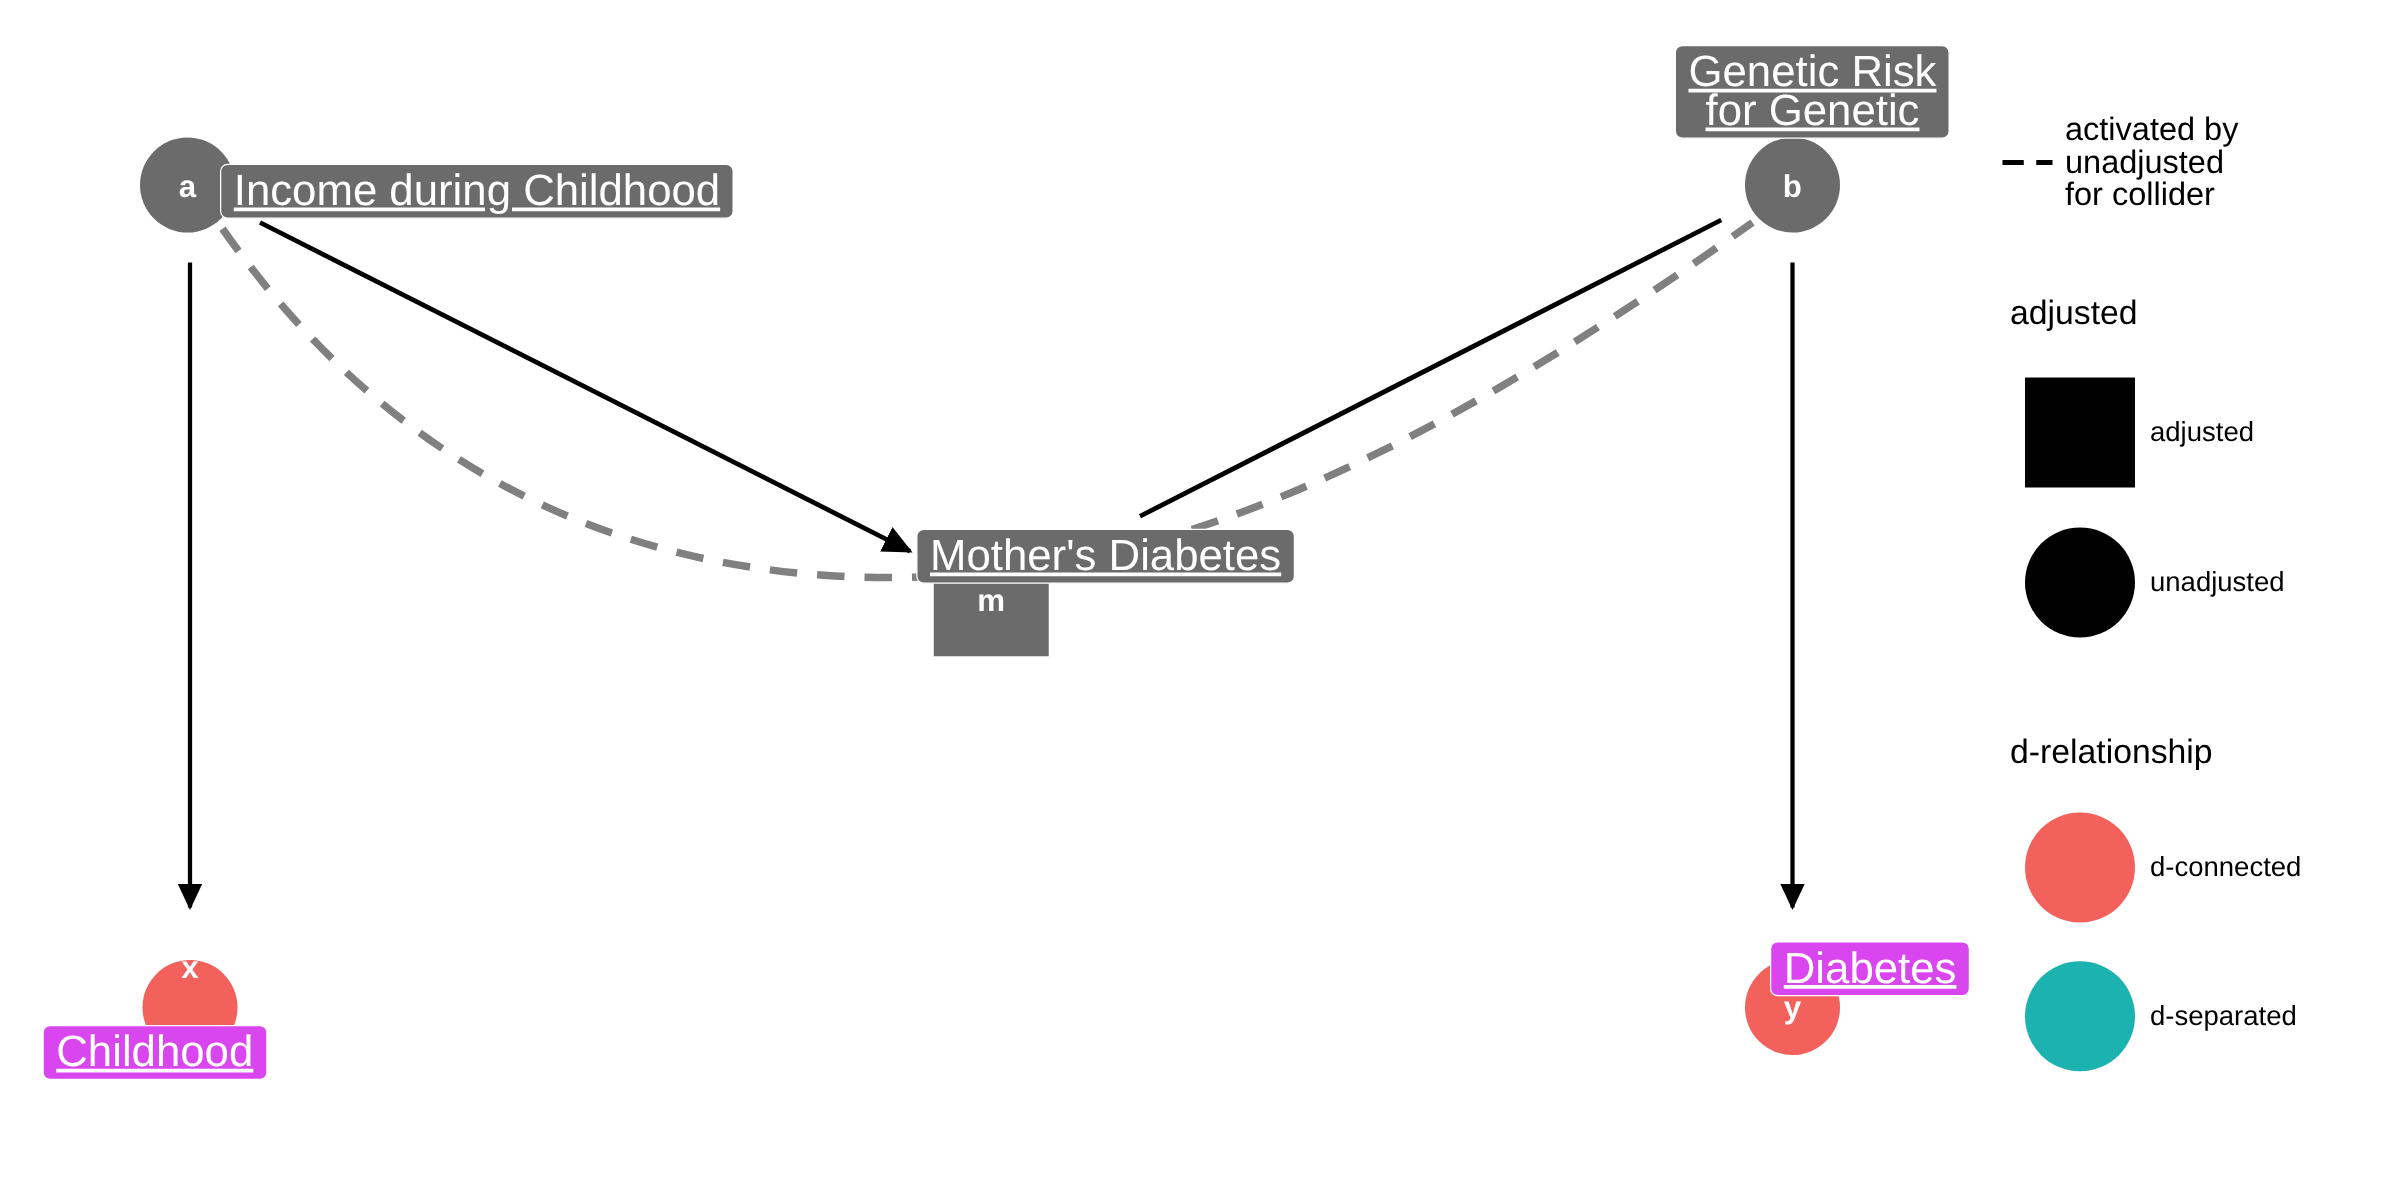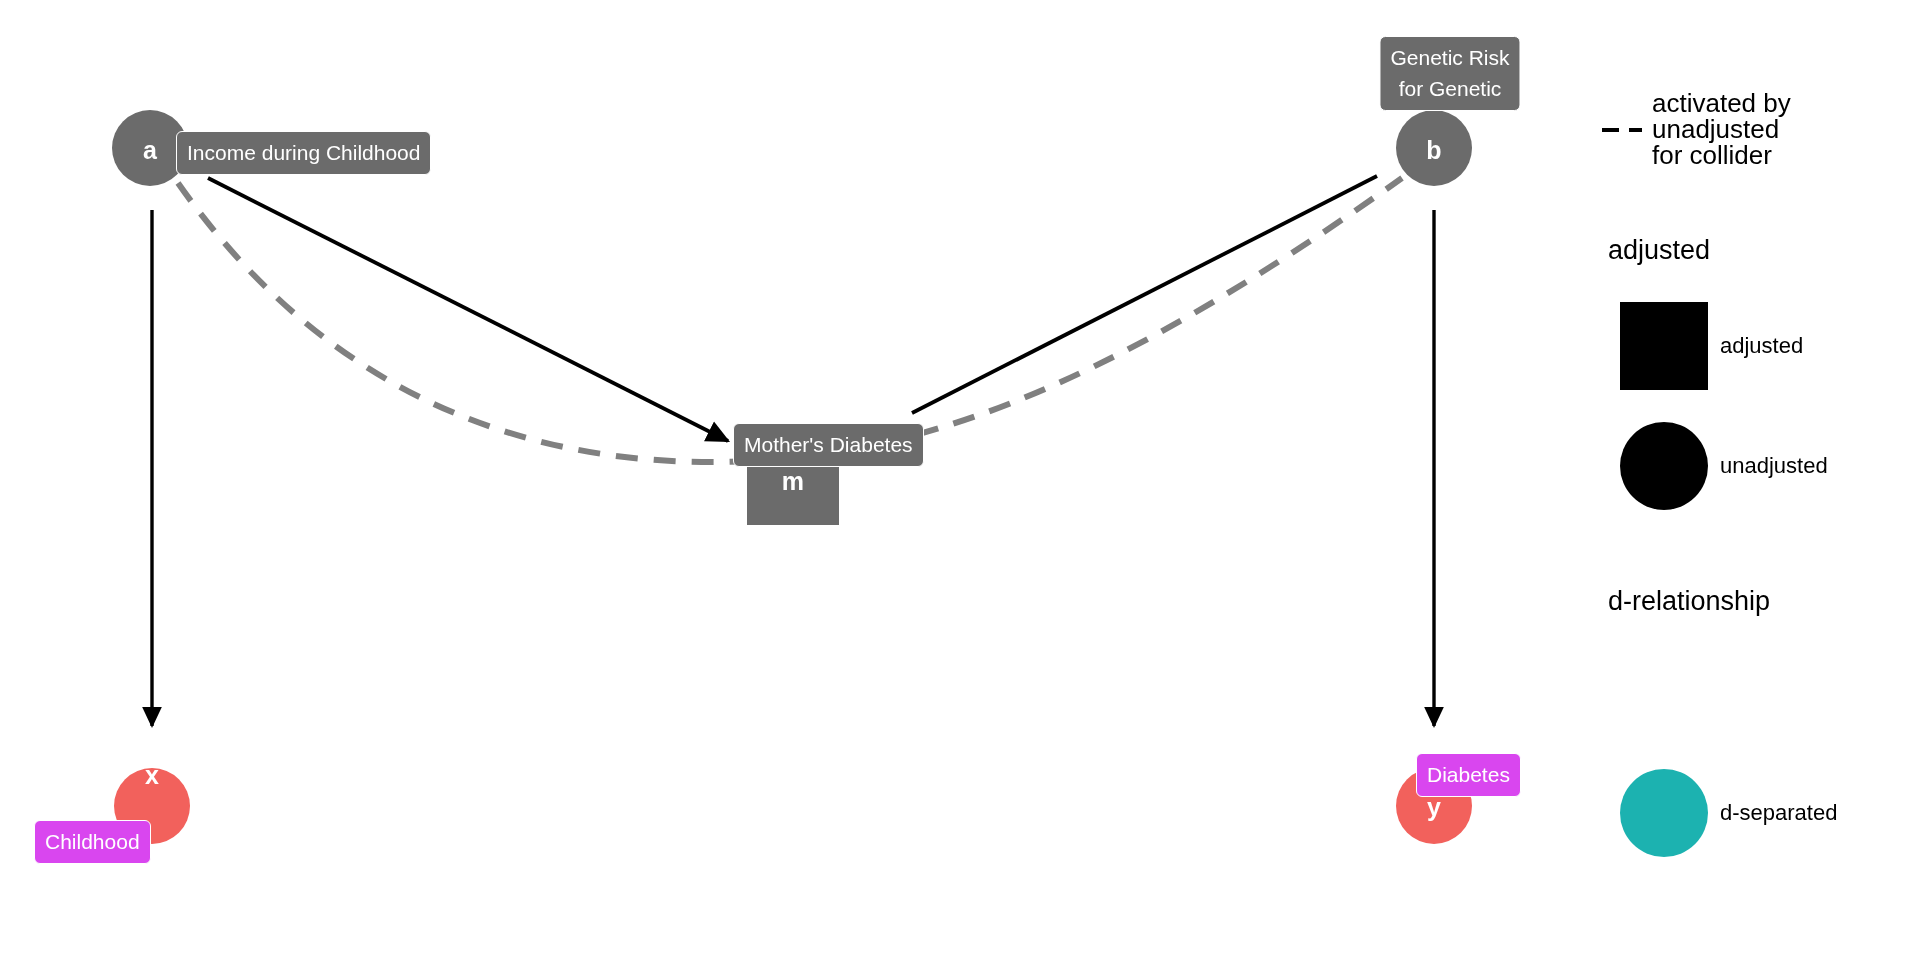--- a/index.html
+++ b/index.html
@@ -42,27 +42,28 @@
     font-size: 25px;
     line-height: 1;
     white-space: nowrap;
     letter-spacing: 0.2px;
   }
 
   
   .node-label {
     position: absolute;
     color: #ffffff;
-    font-size: 21px;
+    font-size: 35px;
     line-height: 31px;
     padding: 5px 10px 6px 10px;
     border-radius: 6px;
     white-space: nowrap;
     box-sizing: border-box;
     border: 1.5px solid #ffffff;
+    text-decoration: underline;
   }
   .node-label.two-line { text-align: center; }
 
   .lbl-gray { background: #6b6b6b; }
   .lbl-red  { background: #d946ef; }
 
   
   #legend {
     position: absolute;
     left: 1592px;
@@ -202,20 +203,26 @@
 
   <div class="legend-item" style="top:420px;">
     <span class="legend-swatch-box">
       <span class="legend-swatch" style="width:88px; height:88px; background:#000000; border-radius:50%;"></span>
     </span>
     <span class="legend-item-label">unadjusted</span>
   </div>
 
   <div class="legend-heading" style="top:586px;">d-relationship</div>
 
+  <div class="legend-item" style="top:648px;">
+    <span class="legend-swatch-box">
+      <span class="legend-swatch" style="width:88px; height:88px; background:#f2615c; border-radius:50%;"></span>
+    </span>
+    <span class="legend-item-label">d-connected</span>
+  </div>
 
   <div class="legend-item" style="top:767px;">
     <span class="legend-swatch-box">
       <span class="legend-swatch" style="width:88px; height:88px; background:#1cb2b0; border-radius:50%;"></span>
     </span>
     <span class="legend-item-label">d-separated</span>
   </div>
 
 </div>
 

